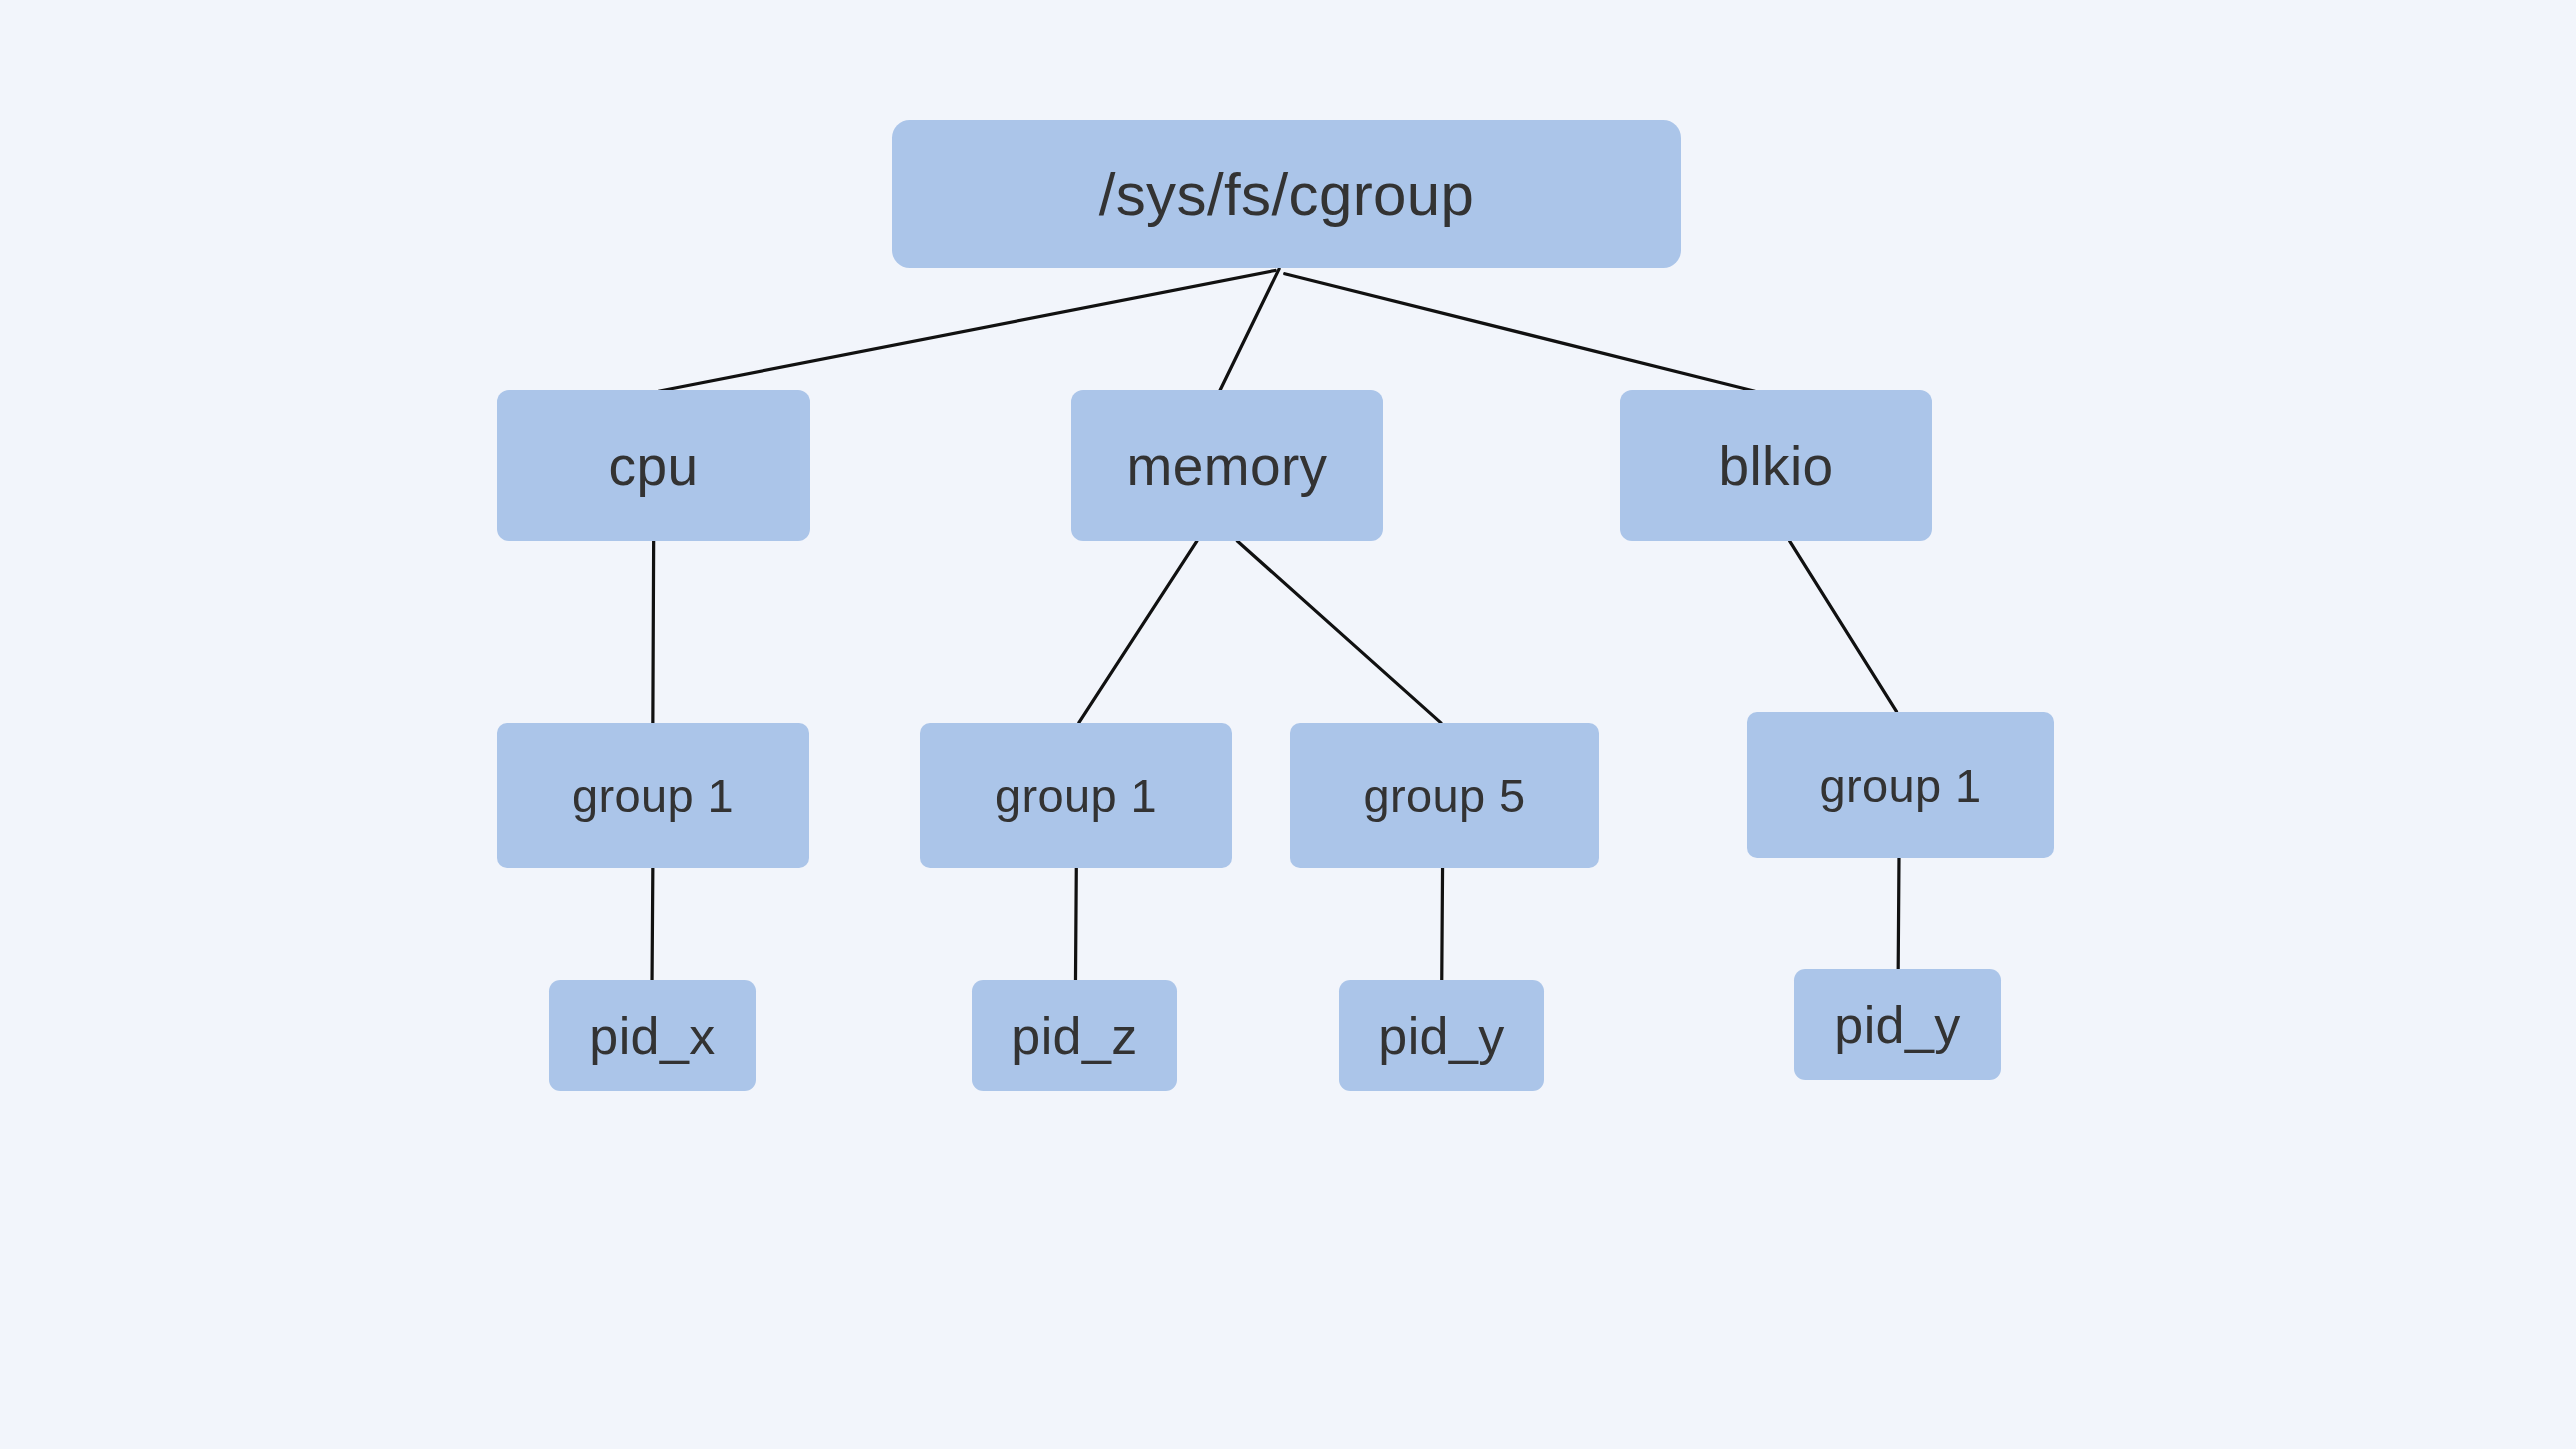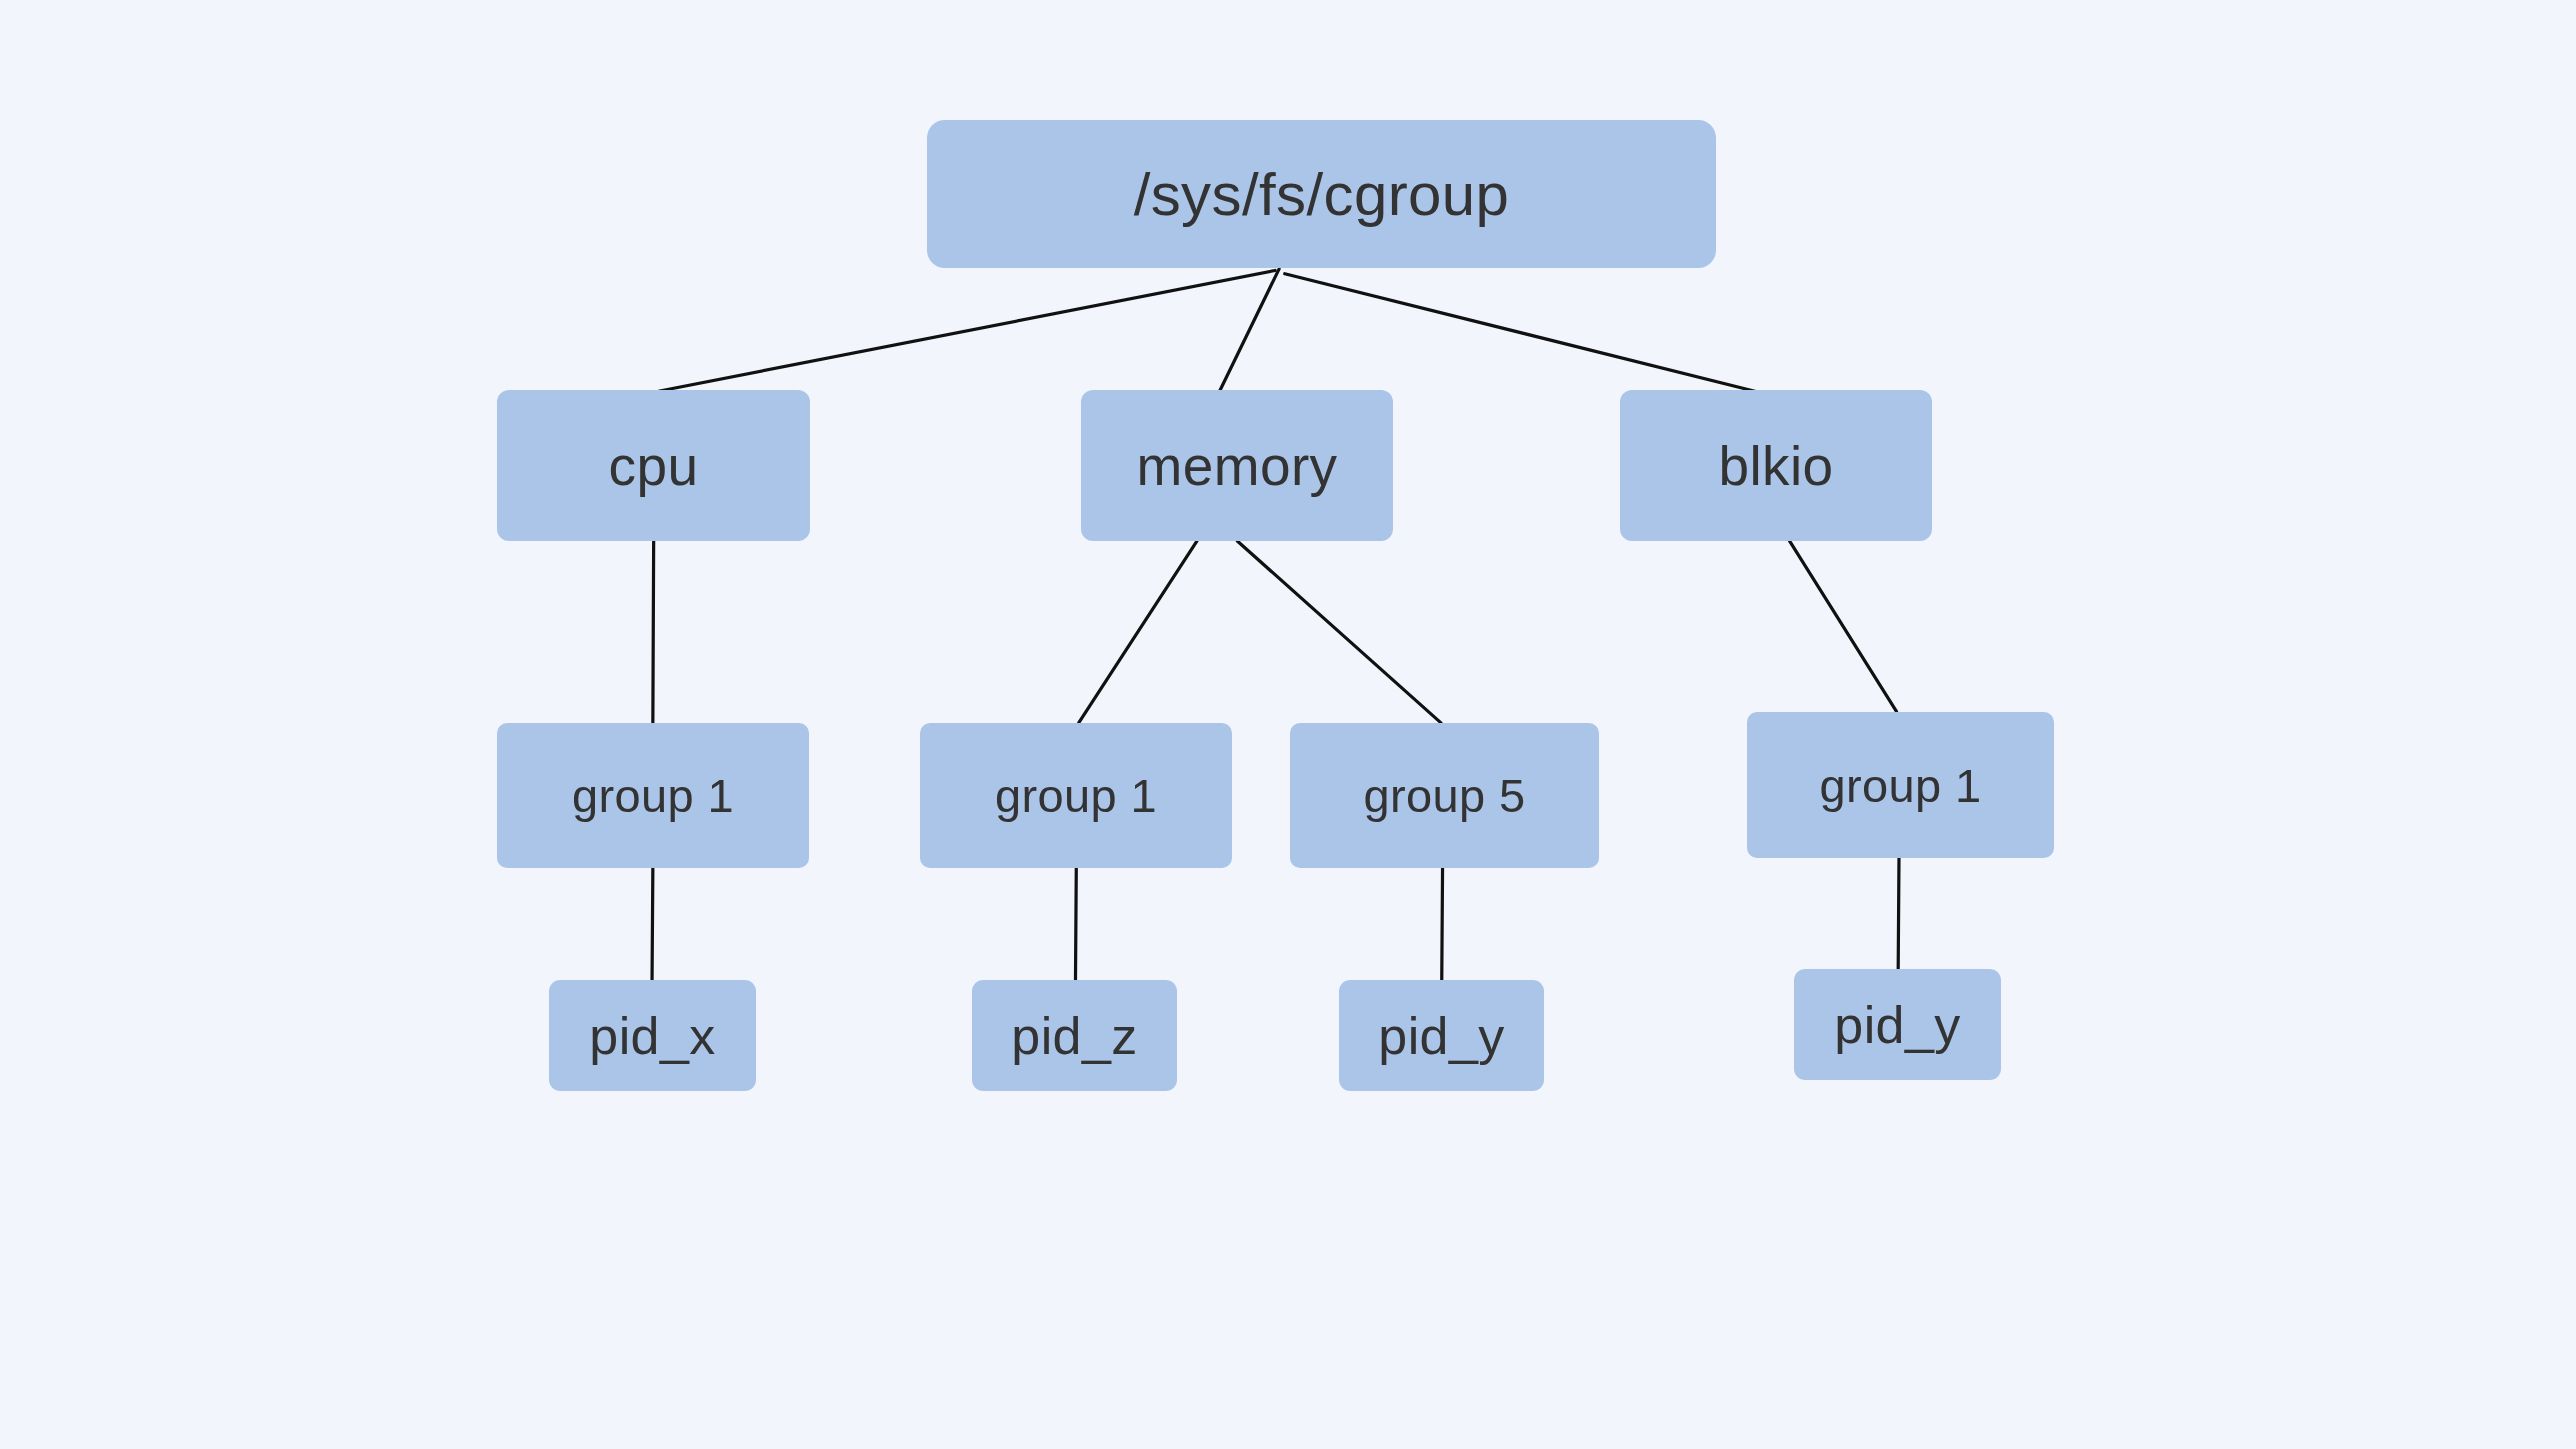--- a/index.html
+++ b/index.html
@@ -41,29 +41,29 @@
   .node {
     position: absolute;
     background: var(--node-fill);
     display: flex;
     align-items: center;
     justify-content: center;
     color: var(--text);
     letter-spacing: 0.4px;
     white-space: nowrap;
   }
-  .lvl-root { border-radius: 17.7px; font-size: 60px; margin-left: 35px; }
+  .lvl-root { border-radius: 17.7px; font-size: 60px; }
   .lvl-ctrl { border-radius: 12px; font-size: 55px; }
   .lvl-group { border-radius: 10px; font-size: 47px; }
   .lvl-pid  { border-radius: 11.3px; font-size: 52px; }
 
   
   .n-root        { left: 892px; top: 120px; width: 789px; height: 148px; }
   .n-cpu         { left: 497px;  top: 390px; width: 313px; height: 151px; }
-  .n-memory      { left: 1071px; top: 390px; width: 312px; height: 151px; margin-left: 10px; }
+  .n-memory      { left: 1071px; top: 390px; width: 312px; height: 151px; }
   .n-blkio       { left: 1620px; top: 390px; width: 312px; height: 151px; }
   .n-cpu-g1      { left: 497px;  top: 723px; width: 312px; height: 145px; }
   .n-mem-g1      { left: 920px; top: 723px; width: 312px; height: 145px; }
   .n-mem-g2      { left: 1290px; top: 723px; width: 309px; height: 145px; }
   .n-blkio-g1    { left: 1747px; top: 712px; width: 307px; height: 146px; }
   .n-pid-x       { left: 549px;  top: 980px; width: 207px; height: 111px; }
   .n-pid-z       { left: 972px; top: 980px; width: 205px; height: 111px; }
   .n-pid-y-mem   { left: 1339px; top: 980px; width: 205px; height: 111px; }
   .n-pid-y-blkio { left: 1794px; top: 969px; width: 207px; height: 111px; }
 </style>

